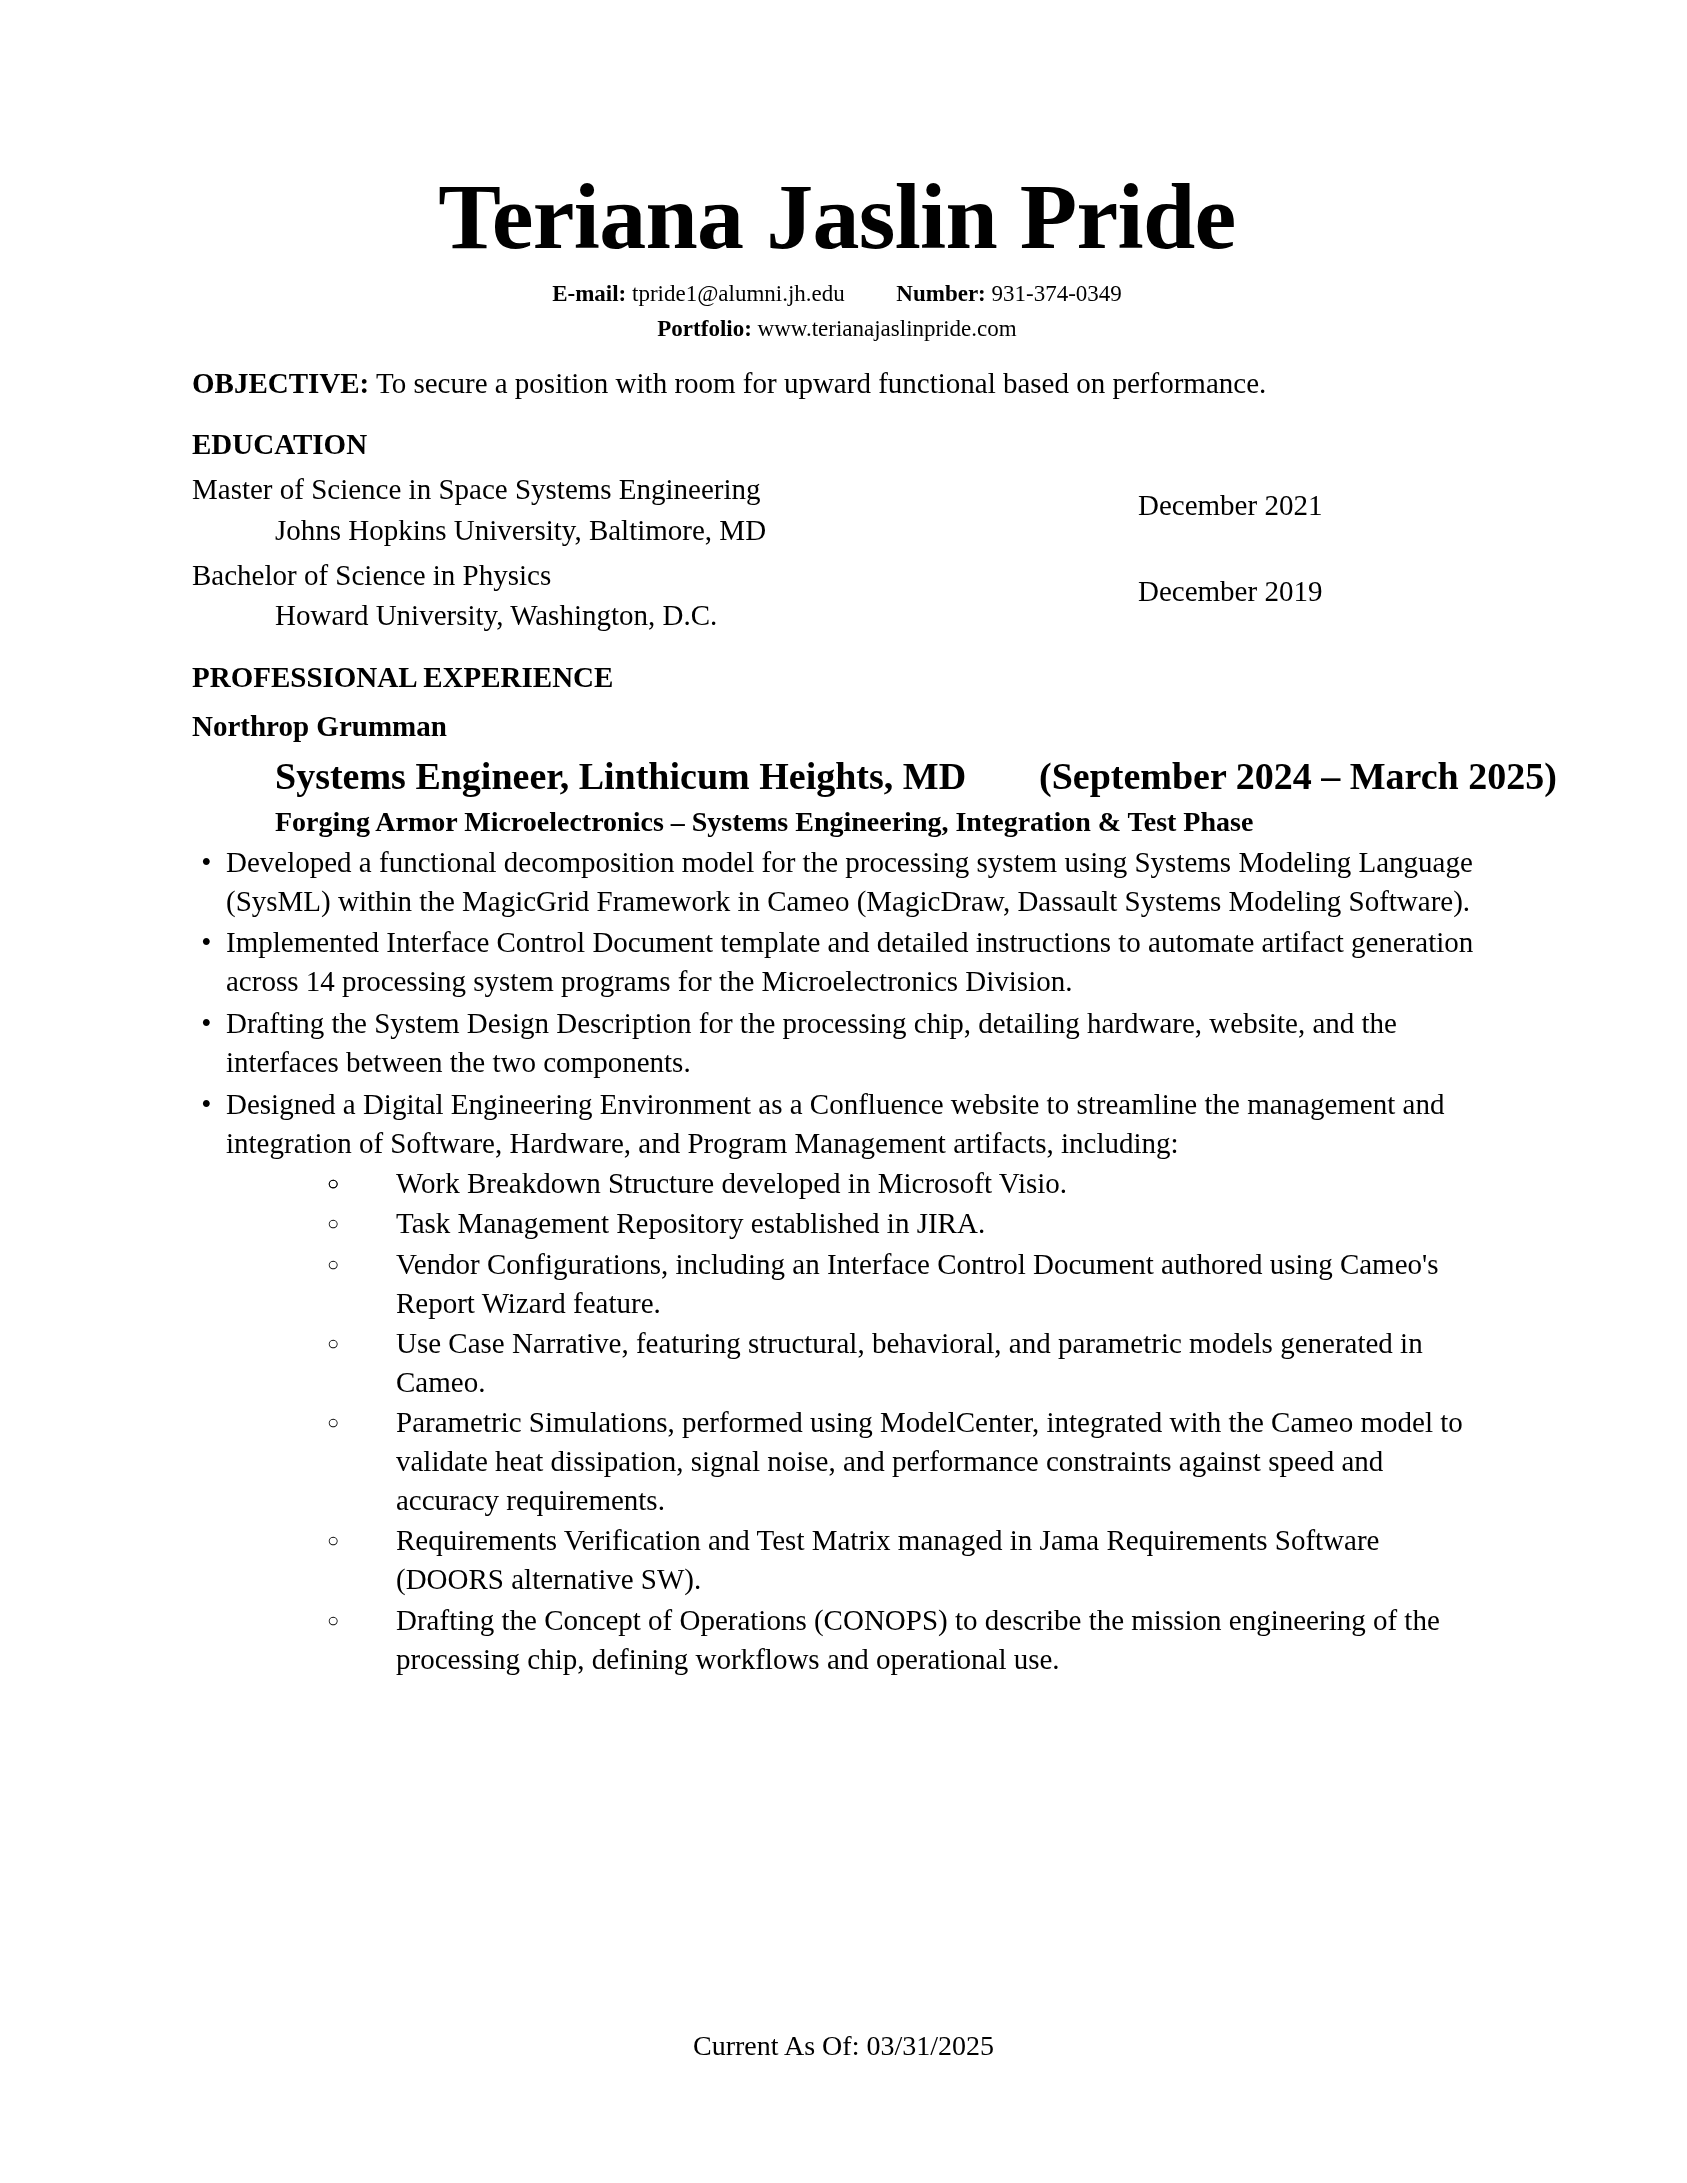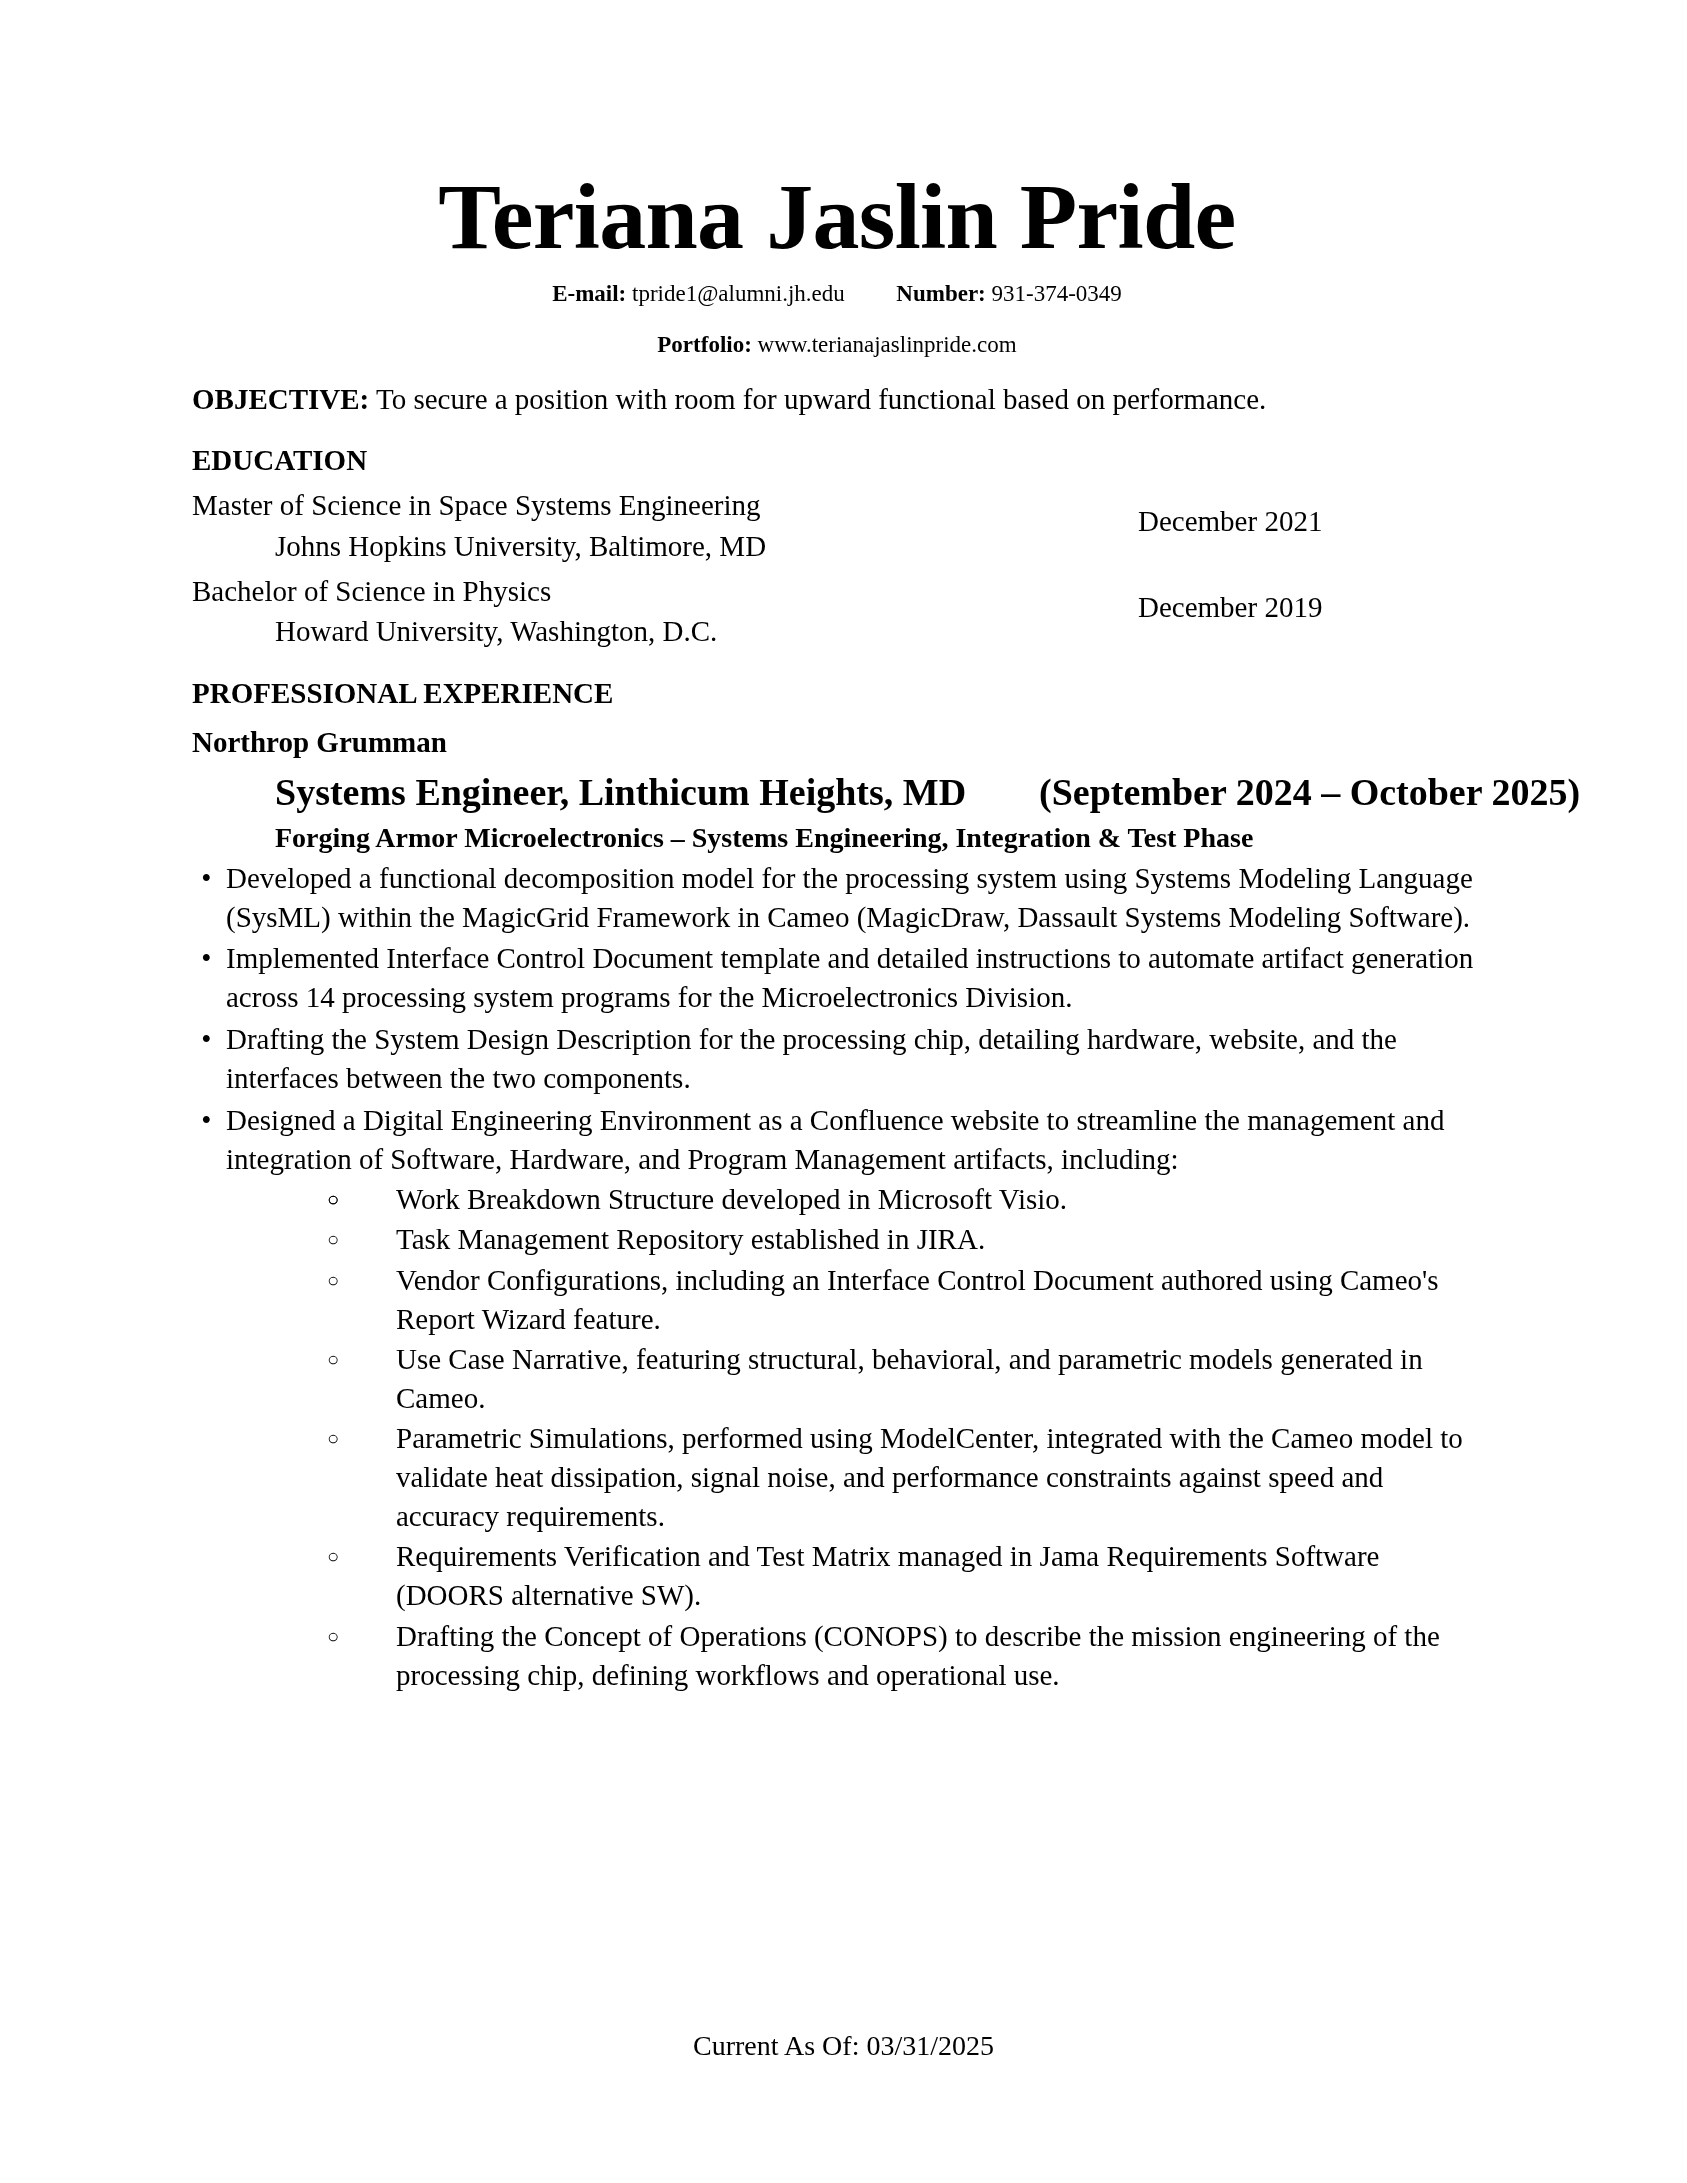--- a/index.html
+++ b/index.html
@@ -39,21 +39,21 @@
     margin-bottom: 0;
     white-space: nowrap;
   }
   .contact-line {
     text-align: center;
     font-size: 23px;
     line-height: 1.32;
     margin-top: 14.6px;
   }
   .contact-line.second {
-    margin-top: 20px;
+    margin-top: 4px;
   }
   .contact-line .lbl {
     font-weight: bold;
   }
   .contact-gap {
     display: inline-block;
     width: 40px;
   }
 
   
@@ -214,21 +214,21 @@
       <span class="date">December 2019</span>
     </div>
     <div class="edu-school">Howard University, Washington, D.C.</div>
 
     <div class="section-heading">PROFESSIONAL EXPERIENCE</div>
 
     <div class="employer">Northrop Grumman</div>
 
     <div class="role-row">
       <span>Systems Engineer, Linthicum Heights, MD</span>
-      <span class="role-date">(September 2024 – October 2025)</span>
+      <span class="role-date">(September 2024 – March 2025)</span>
     </div>
 
     <div class="project-line">Forging Armor Microelectronics – Systems Engineering, Integration &amp; Test Phase</div>
 
     <ul class="bullets">
       <li>
         <span class="marker">•</span>
         <span>Developed a functional decomposition model for the processing system using Systems Modeling Language (SysML) within the MagicGrid Framework in Cameo (MagicDraw, Dassault Systems Modeling Software).</span>
       </li>
       <li>

